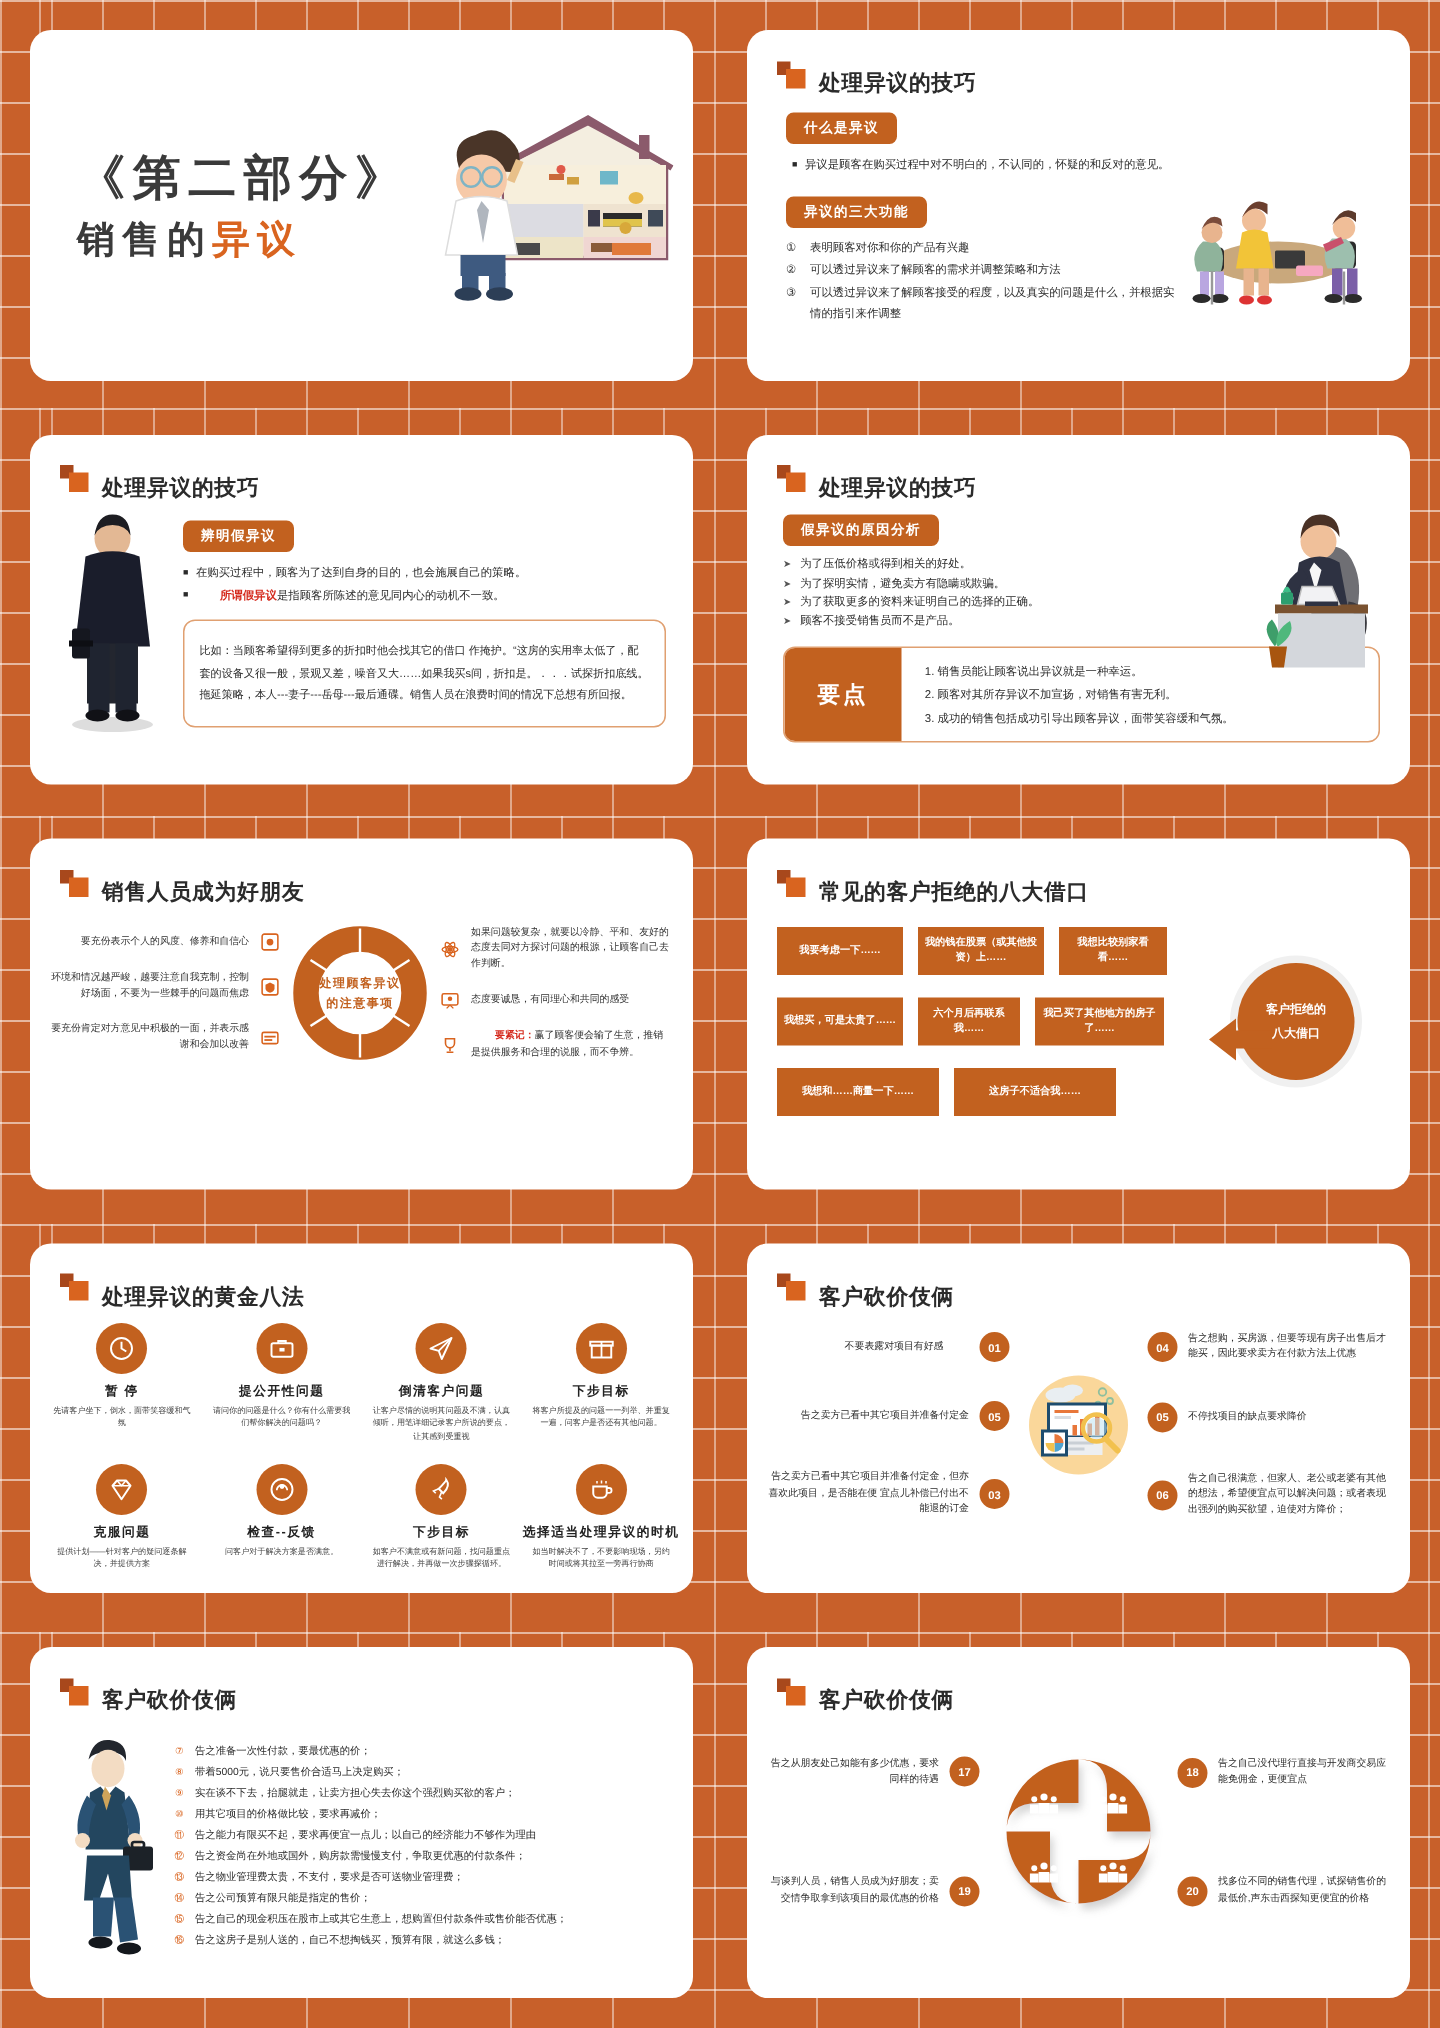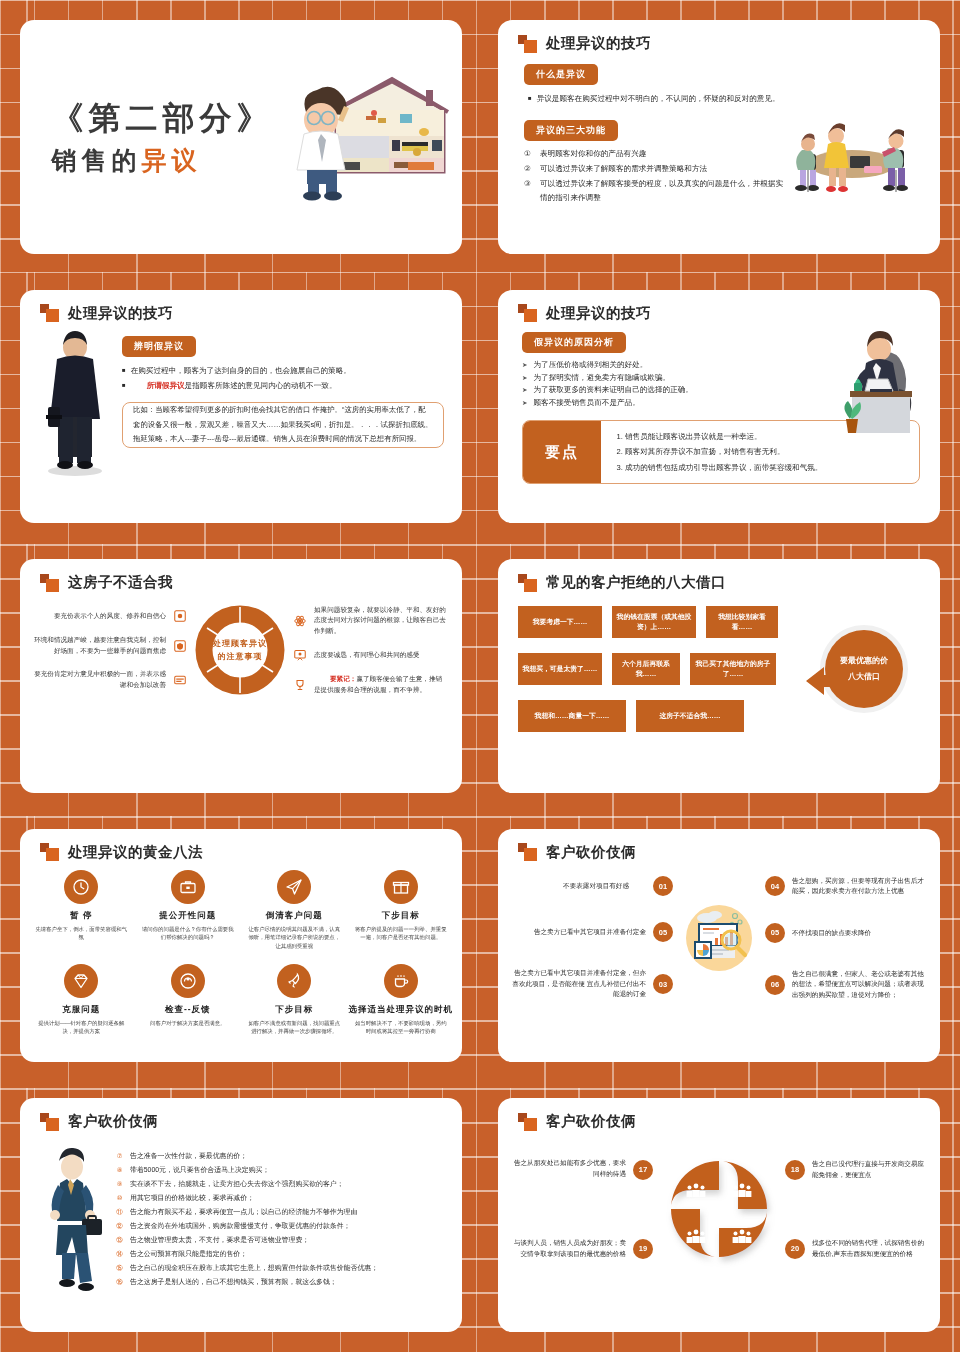--- a/index.html
+++ b/index.html
@@ -39,21 +39,21 @@
     margin:14px;
     box-sizing:border-box;
     overflow:hidden;
   }
   
   .hdr{display:flex;align-items:center;gap:8px;padding:14px 0 0 20px;}
   .hdr-icon{position:relative;width:20px;height:18px;flex:0 0 auto;}
   .hdr-icon i{position:absolute;display:block;}
   .hdr-icon i.a{left:0;top:0;width:9px;height:9px;background:#A8481C;}
   .hdr-icon i.b{left:6px;top:5px;width:13px;height:13px;background:#D9641F;}
-  .hdr-title{font-size:14.5px;font-weight:bold;color:#2b2b2b;letter-spacing:.5px;}
+  .hdr-title{font-size:14.5px;font-weight:bold;color:#2b2b2b;letter-spacing:.5px;margin-top:12px;}
   
   .badge{
     display:inline-block;background:#C2611F;color:#fff;font-weight:bold;
     font-size:9px;padding:4px 12px;border-radius:5px;letter-spacing:1px;
   }
   .bul{font-size:7.6px;color:#2b2b2b;line-height:1.7;}
   .sq::before{content:"\25A0";font-size:6px;margin-right:5px;vertical-align:1px;}
   .arw::before{content:"\27A4";font-size:6.5px;color:#555;margin-right:6px;}
   .red{color:#D52B1E;font-weight:bold;padding-left:16px;}
   
@@ -63,21 +63,21 @@
   .s1 .l2{font-size:25px;font-weight:bold;color:#3a3a3a;letter-spacing:5px;line-height:1.45;}
   .s1 .l2 em{font-style:normal;color:#D9641F;}
   .s1 svg{flex:0 0 auto;}
   
   .s2body{padding:10px 0 0 26px;position:relative;}
   .olist{margin:6px 0 0 0;padding:0;list-style:none;font-size:7.6px;color:#2b2b2b;line-height:1.95;}
   .olist li{display:flex;gap:6px;}
   .olist .n{color:#2b2b2b;width:10px;flex:0 0 auto;}
   
   .quote{
-    border:1px solid #E0A071;border-radius:8px;padding:0 10px;
+    border:1px solid #E0A071;border-radius:8px;padding:13px 10px;
     font-size:7.4px;line-height:1.95;color:#2b2b2b;
   }
   
   .keybox{display:flex;border:1px solid #E0A071;border-radius:8px;overflow:hidden;}
   .keybox .lab{
     background:#C2611F;color:#fff;font-weight:bold;font-size:15px;
     display:flex;align-items:center;justify-content:center;width:78px;flex:0 0 auto;letter-spacing:2px;
   }
   .keybox ol{margin:0;padding:8px 10px 8px 24px;font-size:7.6px;line-height:2;color:#2b2b2b;}
   
@@ -299,21 +299,21 @@
       </div>
     </div>
   </div>
 
   <div class="slide">
     <div class="hdr">
       <span class="hdr-icon">
           <i class="a"></i>
           <i class="b"></i>
         </span>
-      <span class="hdr-title">这房子不适合我</span>
+      <span class="hdr-title">销售人员成为好朋友</span>
     </div>
     <div style="display:flex;align-items:center;padding:10px 16px 0 14px;gap:6px;">
       <div style="flex:1;display:flex;flex-direction:column;gap:13px;">
         <div class="s5row" style="justify-content:flex-end;">
           <span style="text-align:right;">要充份表示个人的风度、修养和自信心</span>
           <svg class="s5ico" viewBox="0 0 16 16">
               <rect x="1" y="1" width="14" height="14" rx="2" fill="none" stroke="currentColor" stroke-width="1.4"></rect>
               <circle cx="8" cy="8" r="3" fill="currentColor"></circle>
             </svg>
         </div>
@@ -403,21 +403,21 @@
         <div style="display:flex;gap:10px;">
           <div class="chip" style="width:108px;height:32px;">我想和……商量一下……</div>
           <div class="chip" style="width:108px;height:32px;">这房子不适合我……</div>
         </div>
       </div>
       <div style="width:120px;display:flex;align-items:center;justify-content:center;position:relative;">
         <svg width="46" height="46" viewBox="0 0 46 46" style="position:absolute;left:0;top:52px;">
           <path d="M2 23 L20 9 L20 17 L44 17 L44 29 L20 29 L20 37 Z" fill="#C2611F"></path>
         </svg>
         <div style="width:78px;height:78px;border-radius:50%;background:#C2611F;color:#fff;display:flex;flex-direction:column;align-items:center;justify-content:center;font-size:8px;font-weight:bold;line-height:2;box-shadow:0 0 0 5px #f0f0f0;">
-          <span>要最优惠的价</span>
+          <span>客户拒绝的</span>
           <span>八大借口</span>
         </div>
       </div>
     </div>
   </div>
 
   <div class="slide">
     <div class="hdr">
       <span class="hdr-icon">
           <i class="a"></i>
@@ -662,21 +662,21 @@
   <div class="slide">
     <div class="hdr">
       <span class="hdr-icon">
           <i class="a"></i>
           <i class="b"></i>
         </span>
       <span class="hdr-title">客户砍价伎俩</span>
     </div>
     <div style="display:flex;padding:14px 14px 0;gap:2px;align-items:center;">
       <div style="flex:1;display:flex;flex-direction:column;gap:58px;">
-        <div style="display:flex;gap:7px;align-items:center;justify-content:flex-end;font-family:Liberation Mono, monospace;">
+        <div style="display:flex;gap:7px;justify-content:flex-end;">
           <span class="ntxt" style="text-align:right;">告之从朋友处己如能有多少优惠，要求同样的待遇</span>
           <span class="num">17</span>
         </div>
         <div style="display:flex;gap:7px;align-items:center;justify-content:flex-end;">
           <span class="ntxt" style="text-align:right;">与谈判人员，销售人员成为好朋友；卖交情争取拿到该项目的最优惠的价格</span>
           <span class="num">19</span>
         </div>
       </div>
       <svg width="128" height="128" viewBox="0 0 128 128" style="flex:0 0 auto;">
         <defs>

